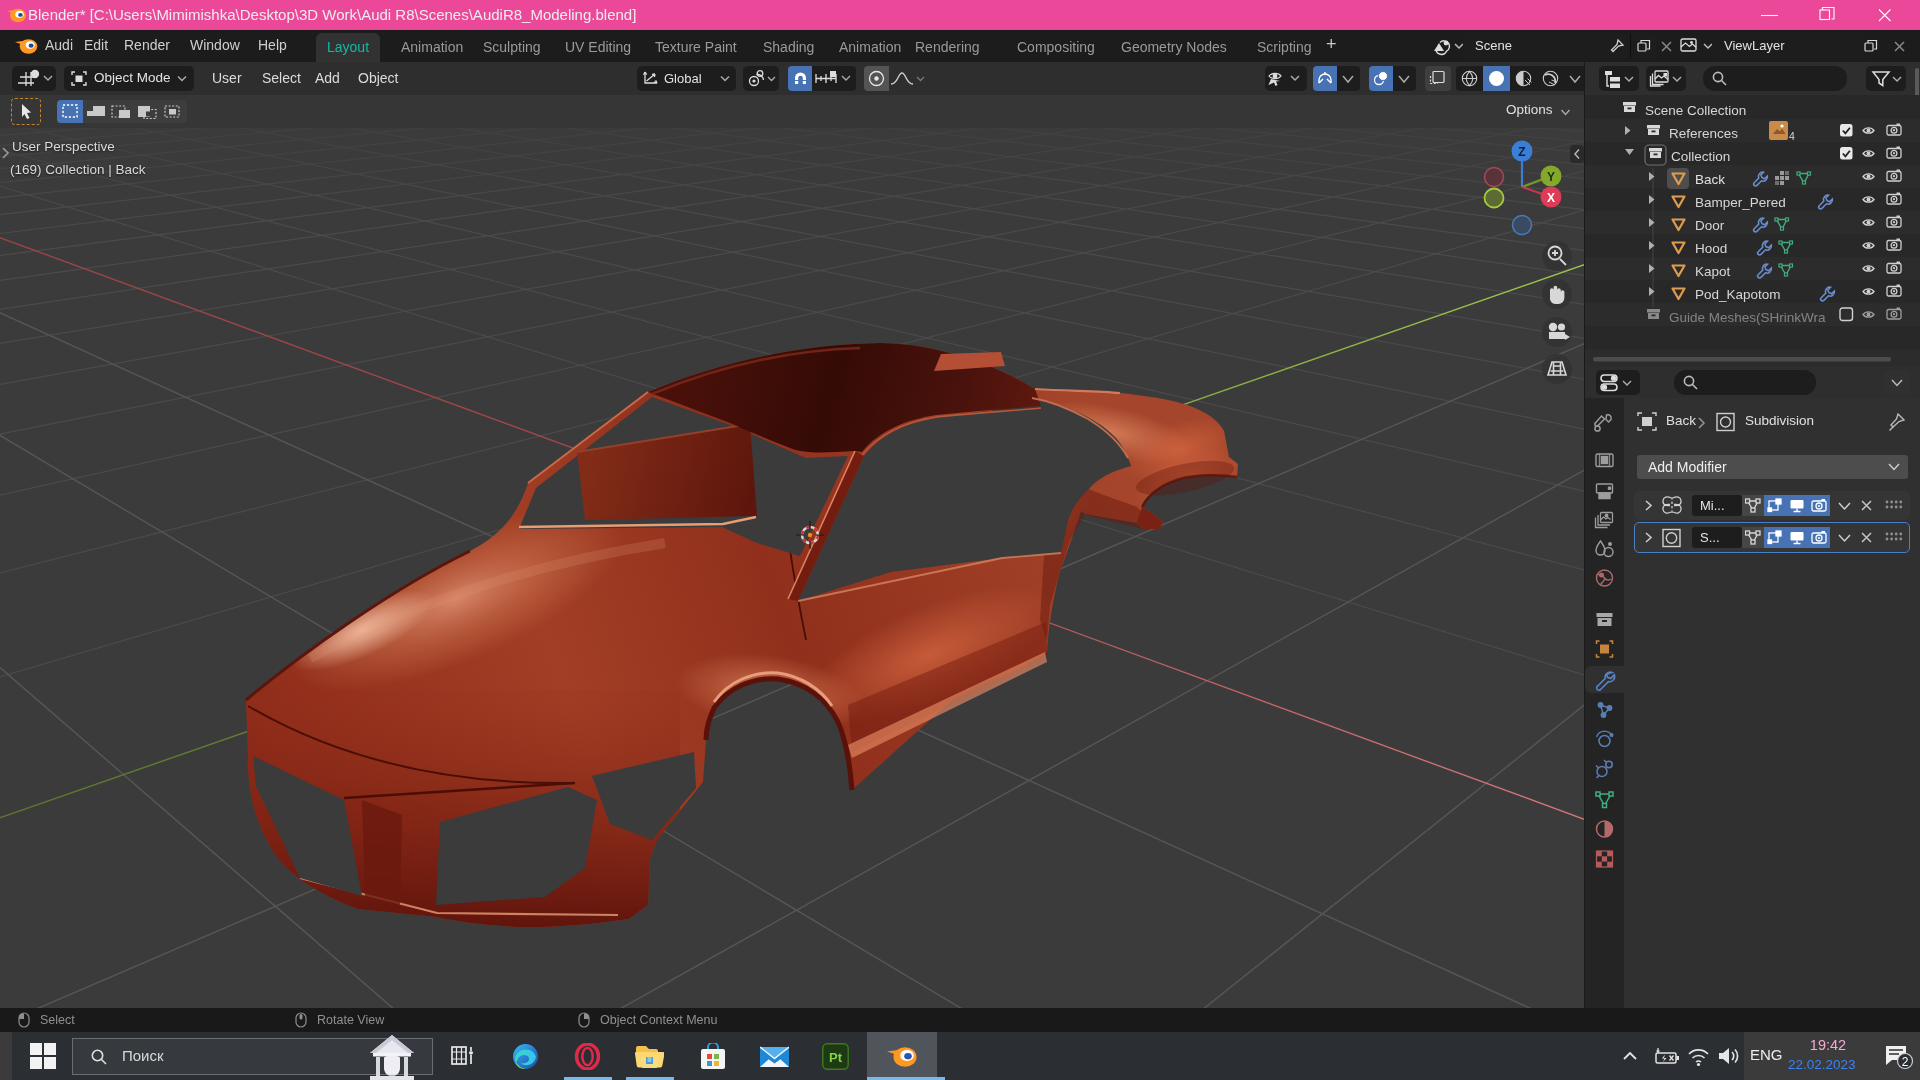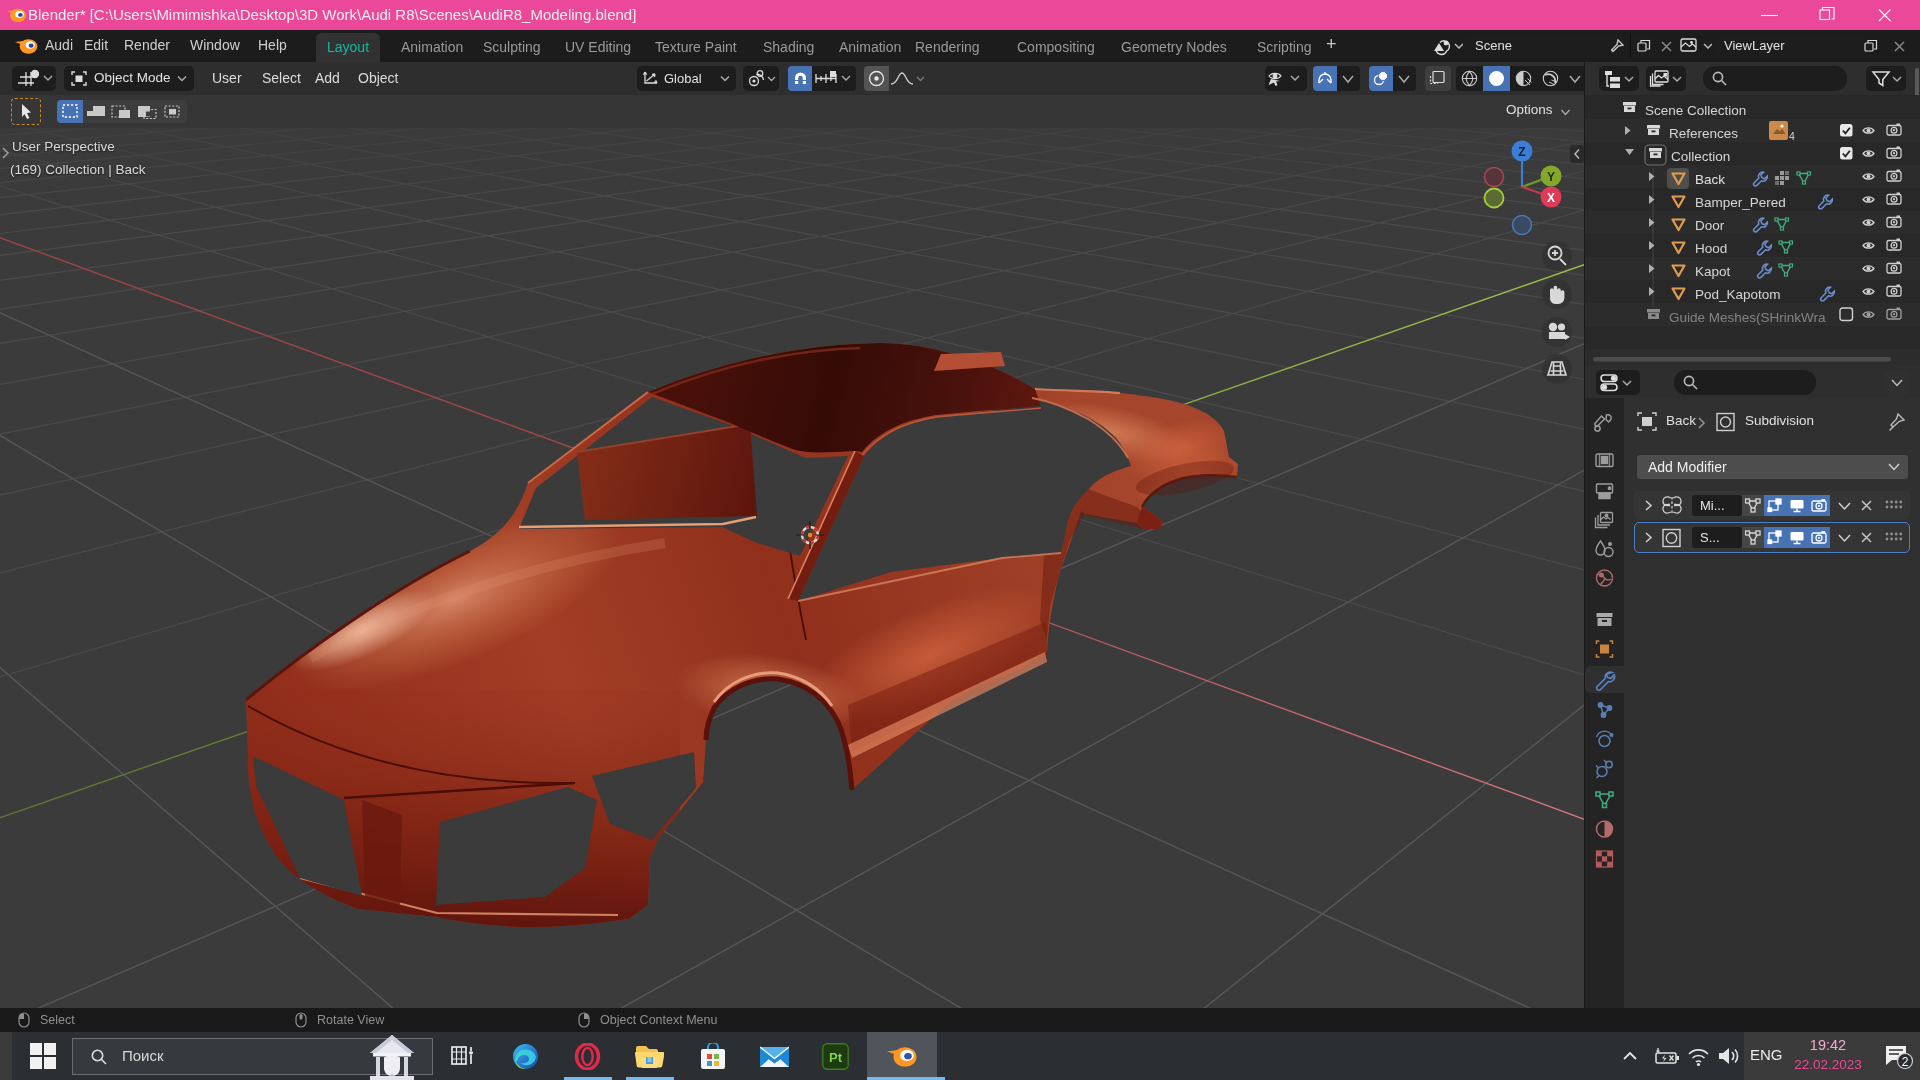--- a/index.html
+++ b/index.html
@@ -1008,21 +1008,21 @@
         <path d="M6.5 13a8.5 8.5 0 0 1 12-0"></path>
         <path d="M10 17a4 4 0 0 1 5-0"></path>
         <circle cx="12.5" cy="19.5" r="1.6" fill="#e4e4e4" stroke="none"></circle>
       </svg>
 <svg class="icon" style="left:1705px;top:14px" width="24" height="20" viewBox="0 0 24 20">
         <path d="M2 7h4l6-5v16l-6-5H2z" fill="#e4e4e4"></path>
         <path d="M15 6a5.5 5.5 0 0 1 0 8M18 3.5a9.5 9.5 0 0 1 0 13" stroke="#e4e4e4" stroke-width="1.6" fill="none"></path>
       </svg>
 <div class="abs" style="left:1738px;top:14px;font-size:15px;color:#eee">ENG</div>
 <div class="abs" style="left:1776px;top:5px;width:80px;text-align:center;font-size:14.5px;color:#f9a8d4">19:42</div>
-<div class="abs" style="left:1776px;top:25px;width:80px;text-align:center;font-size:13.5px;color:#ec4899">22.02.2023</div>
+<div class="abs" style="left:1776px;top:25px;width:80px;font-size:13.5px;color:#3b82f6">22.02.2023</div>
 <svg class="icon" style="left:1872px;top:12px" width="30" height="26" viewBox="0 0 30 26">
         <path d="M2 2h20v14H8l-6 5z" fill="#f0f0f0"></path>
         <path d="M5 6h14M5 10h10" stroke="#2b2e33" stroke-width="1.6"></path>
         <circle cx="21" cy="17" r="7.5" fill="#2b2e33" stroke="#cfcfcf" stroke-width="1.2"></circle>
         <text x="21" y="21.5" text-anchor="middle" font-size="12" fill="#fff" font-family="Liberation Sans">2</text>
       </svg>
 </div>
 
 </div>
 </body></html>

